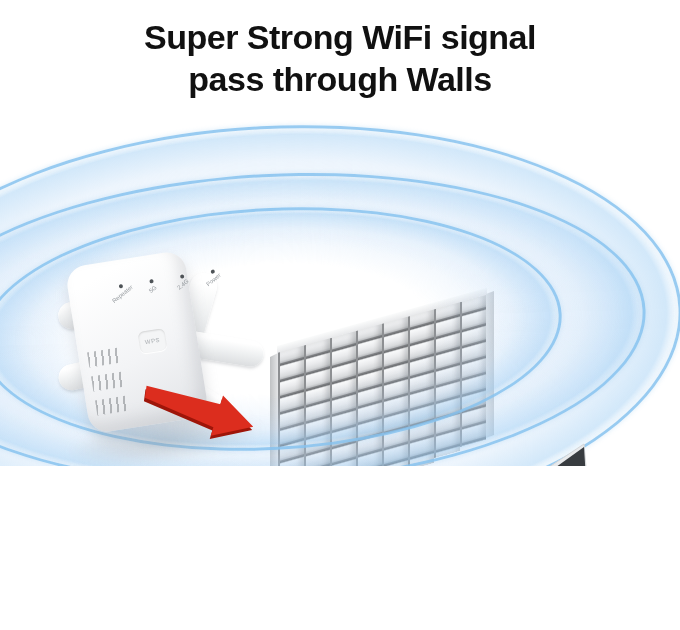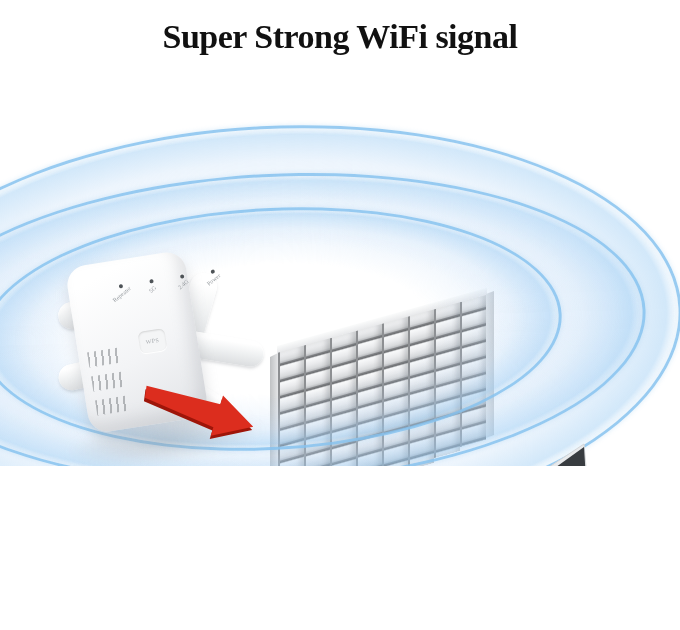--- a/index.html
+++ b/index.html
@@ -1,18 +1,18 @@
 <!DOCTYPE html>
 <html style="--title-text: #111111; --wave-stroke: #86c2ee; --wave-fill: #ddeafa; --arrow-red: #dc2d1e; --arrow-red-dark: #9e1509; --device-white: #f4f5f6; --brick-face: #e9eaec; --mortar: #7d7f82; --laptop-screen: #383c40; --laptop-body: #e8eaec;"><head>
 <meta charset="utf-8">
 <style>
   html,body{margin:0;padding:0;background:#ffffff;}
   .stage{
     position:relative;width:680px;height:466px;overflow:hidden;background:#ffffff;
-    font-family:Liberation Serif, serif;
+    font-family:Liberation Sans, sans-serif;
   }
   
   .title{
     position:absolute;top:16px;left:0;width:100%;text-align:center;z-index:10;
     color:var(--title-text,#111);font-weight:bold;font-size:34px;line-height:42px;
     letter-spacing:-0.5px;
   }
   
   .wave{
     position:absolute;border-radius:50%;z-index:3;pointer-events:none;
@@ -113,20 +113,21 @@
   .laptop-screen-fill{fill:var(--laptop-screen,#383c40);}
   .laptop-body-fill{fill:var(--laptop-body,#e8eaec);}
 </style>
 </head>
 <body>
 
 <div class="stage">
 
   <div class="title">
     <div>Super Strong WiFi signal</div>
+    <div>pass through Walls</div>
   </div>
 
   <div class="wall">
     <div class="wall-shadow"></div>
     <div class="wall-col" style="left:278px;top:352.0px;height:178px;"></div>
     <div class="wall-col" style="left:304px;top:344.8px;height:173px;"></div>
     <div class="wall-col" style="left:330px;top:337.6px;height:168px;"></div>
     <div class="wall-col" style="left:356px;top:330.4px;height:164px;"></div>
     <div class="wall-col" style="left:382px;top:323.2px;height:159px;"></div>
     <div class="wall-col" style="left:408px;top:316.0px;height:154px;"></div>

